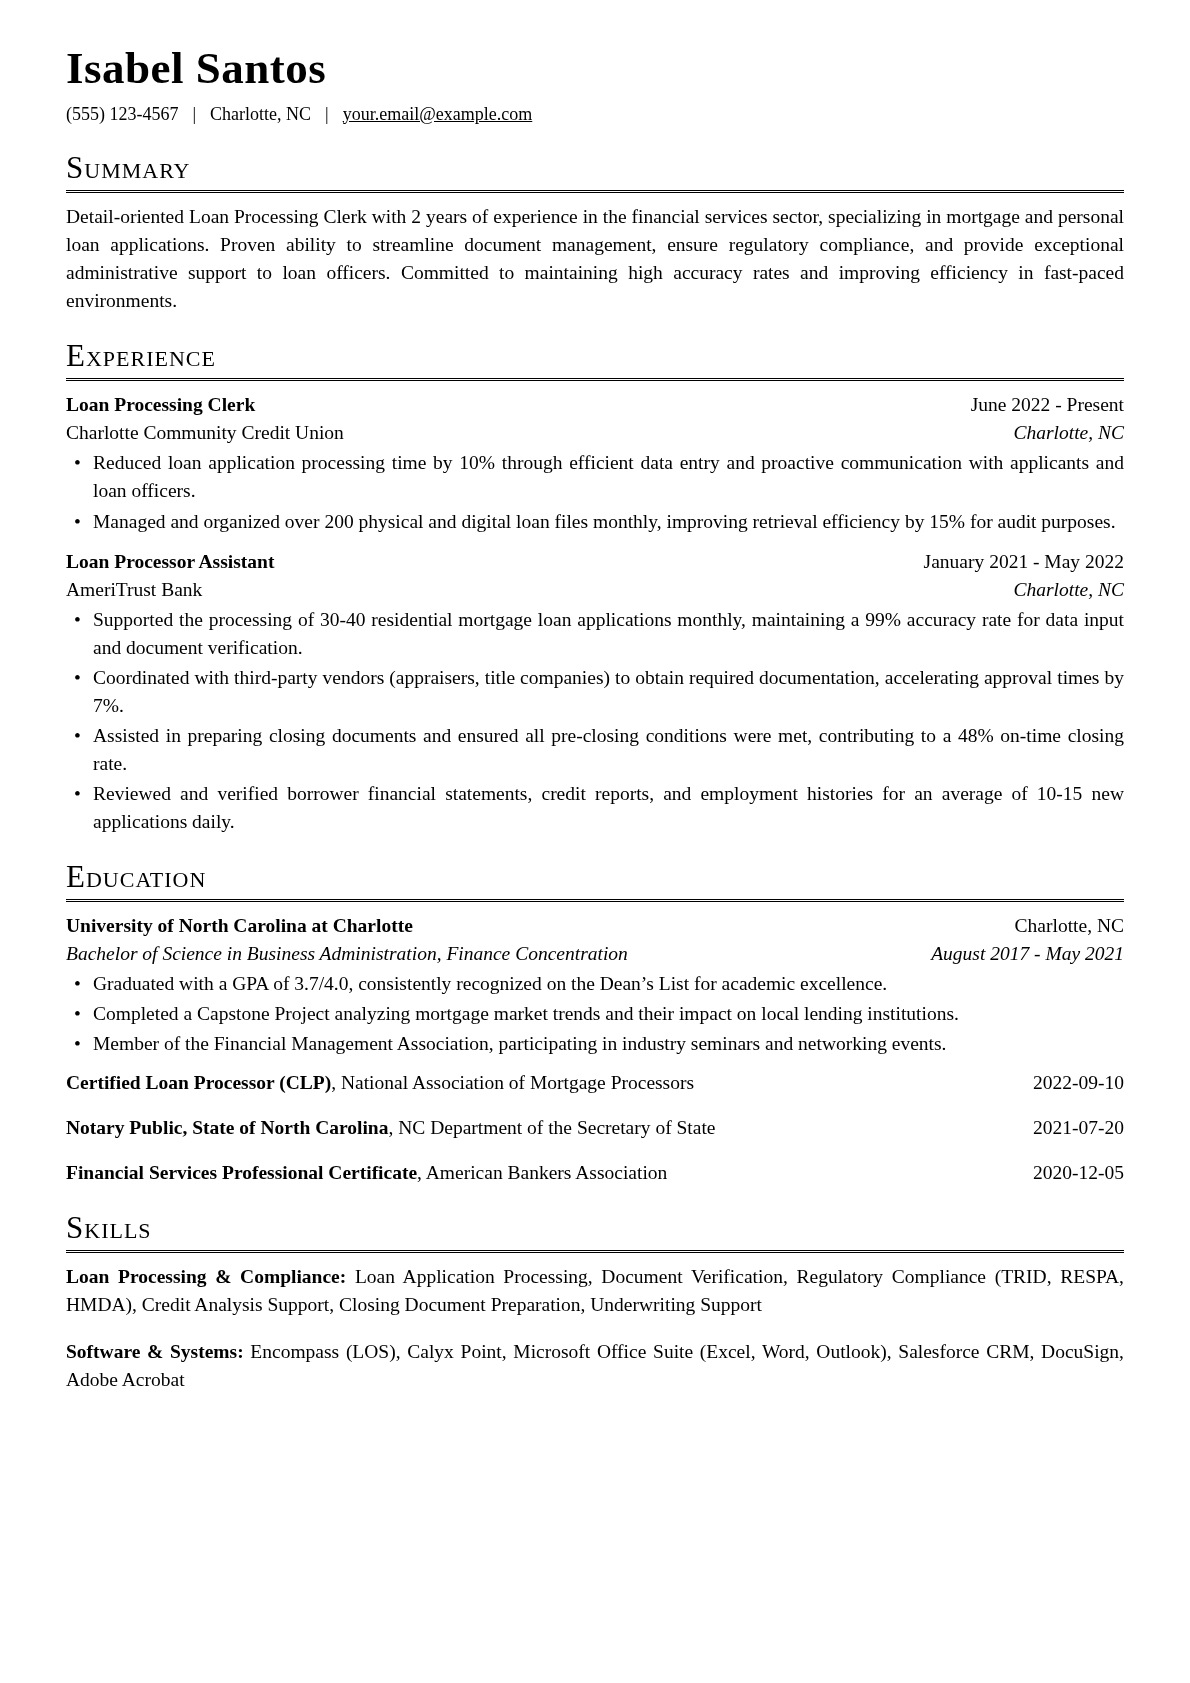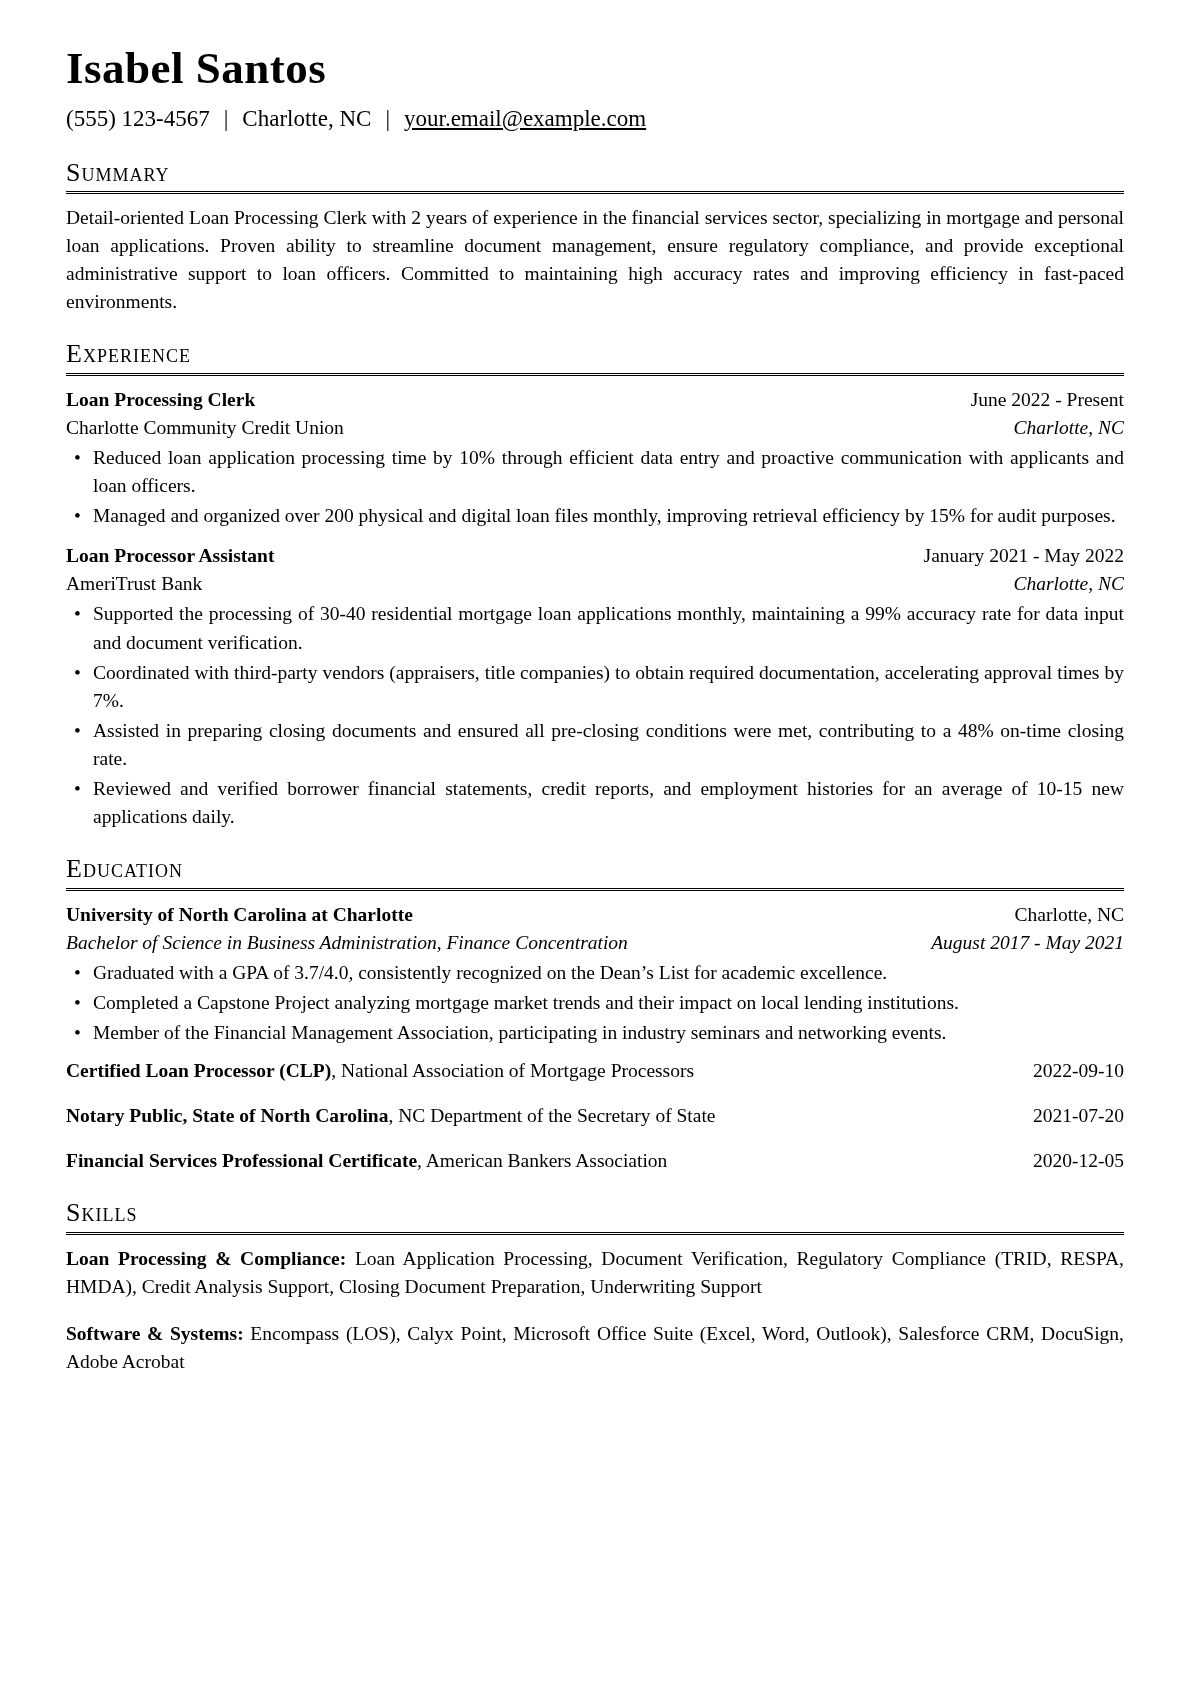--- a/index.html
+++ b/index.html
@@ -23,34 +23,34 @@
     padding: 44px 66px 40px 66px;
   }
   h1.name {
     font-size: 45px;
     font-weight: bold;
     margin: 0 0 8px 0;
     line-height: 1.1;
     letter-spacing: 0.5px;
   }
   .contact {
-    font-size: 23px;
+    font-size: 18px;
     margin: 0 0 6px 0;
   }
   .contact .sep {
     display: inline-block;
     padding: 0 14px;
   }
   .contact a.email {
     color: #000000;
     text-decoration: underline;
     cursor: pointer;
   }
   h2.sec {
-    font-size: 26px;
+    font-size: 31px;
     font-weight: normal;
     font-variant: small-caps;
     letter-spacing: 1px;
     margin: 22px 0 10px 0;
     padding-bottom: 2px;
     border-bottom: 3px double #000000;
     line-height: 1.25;
   }
   p.just {
     text-align: justify;

